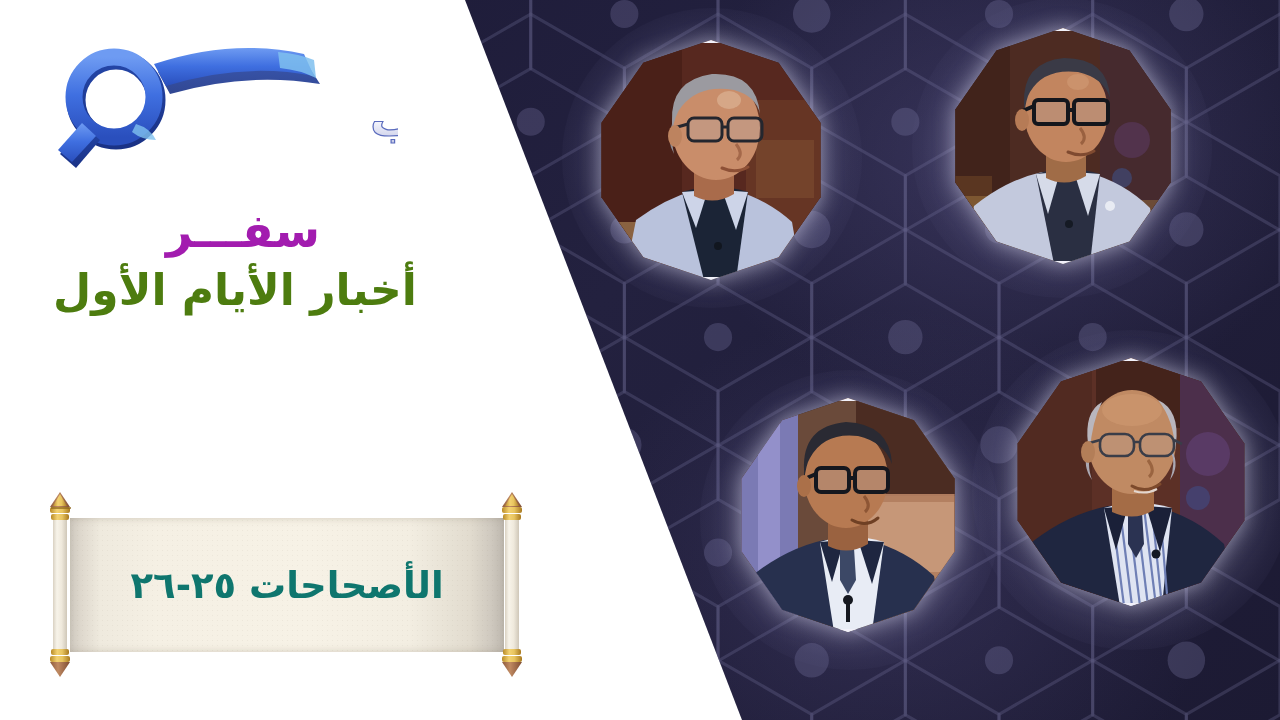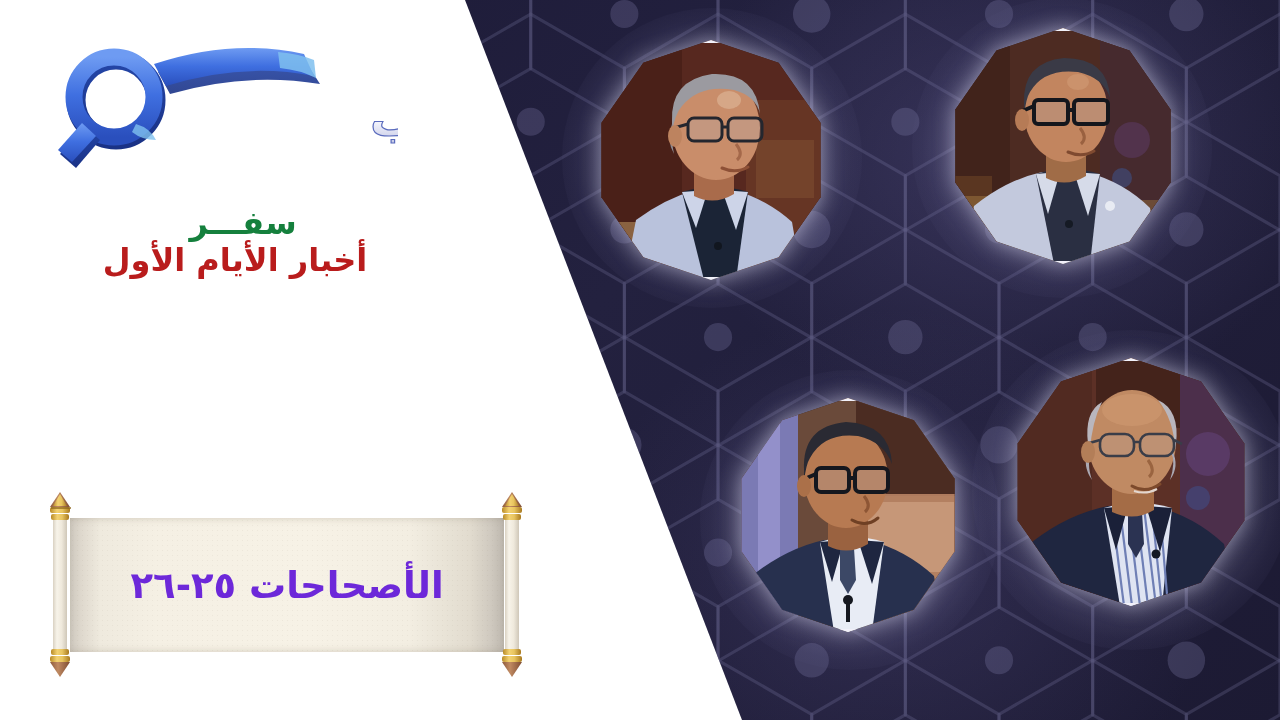--- a/index.html
+++ b/index.html
@@ -60,27 +60,27 @@
     position:absolute; left:38px; top:28px;
     width:360px; height:150px;
   }
   #logo-wrap svg{ width:100%; height:100%; }
 
   #title-block{
     position:absolute; left:0; top:206px; width:470px;
     text-align:center; direction:rtl;
   }
   #book-word{
-    color:#15803d; font-weight:bold; font-size:32px; line-height:1.12;
+    color:#a21caf; font-weight:bold; font-size:46px; line-height:1.12;
     letter-spacing:0px;
     margin-left:16px;
   }
   #book-name{
-    color:#b91c1c; font-weight:bold; font-size:32px; line-height:1.18;
-    margin-top:0;
+    color:#4d7c0f; font-weight:bold; font-size:44px; line-height:1.18;
+    margin-top:6px;
   }
   #episode{
     position:absolute; left:0; top:396px; width:470px;
     text-align:center; direction:rtl;
     color:#14121c; font-weight:bold; font-size:40px;
   }
 
   
   #scroll{
     position:absolute; left:42px; top:492px;
@@ -107,21 +107,21 @@
     position:absolute; top:0; width:24px; height:185px;
   }
   .rod.left{ left:6px; }
   .rod.right{ left:458px; }
   .rod svg{ width:100%; height:100%; display:block; }
 
   #scroll-text{
     position:absolute; left:28px; right:28px; top:26px; height:134px;
     display:flex; align-items:center; justify-content:center;
     direction:rtl;
-    color:#6d28d9; font-weight:bold; font-size:37px;
+    color:#0f766e; font-weight:bold; font-size:37px;
     letter-spacing:0.5px;
   }
 </style>
 </head>
 <body>
 
 <div id="stage">
 
   <div id="right-panel">
 

